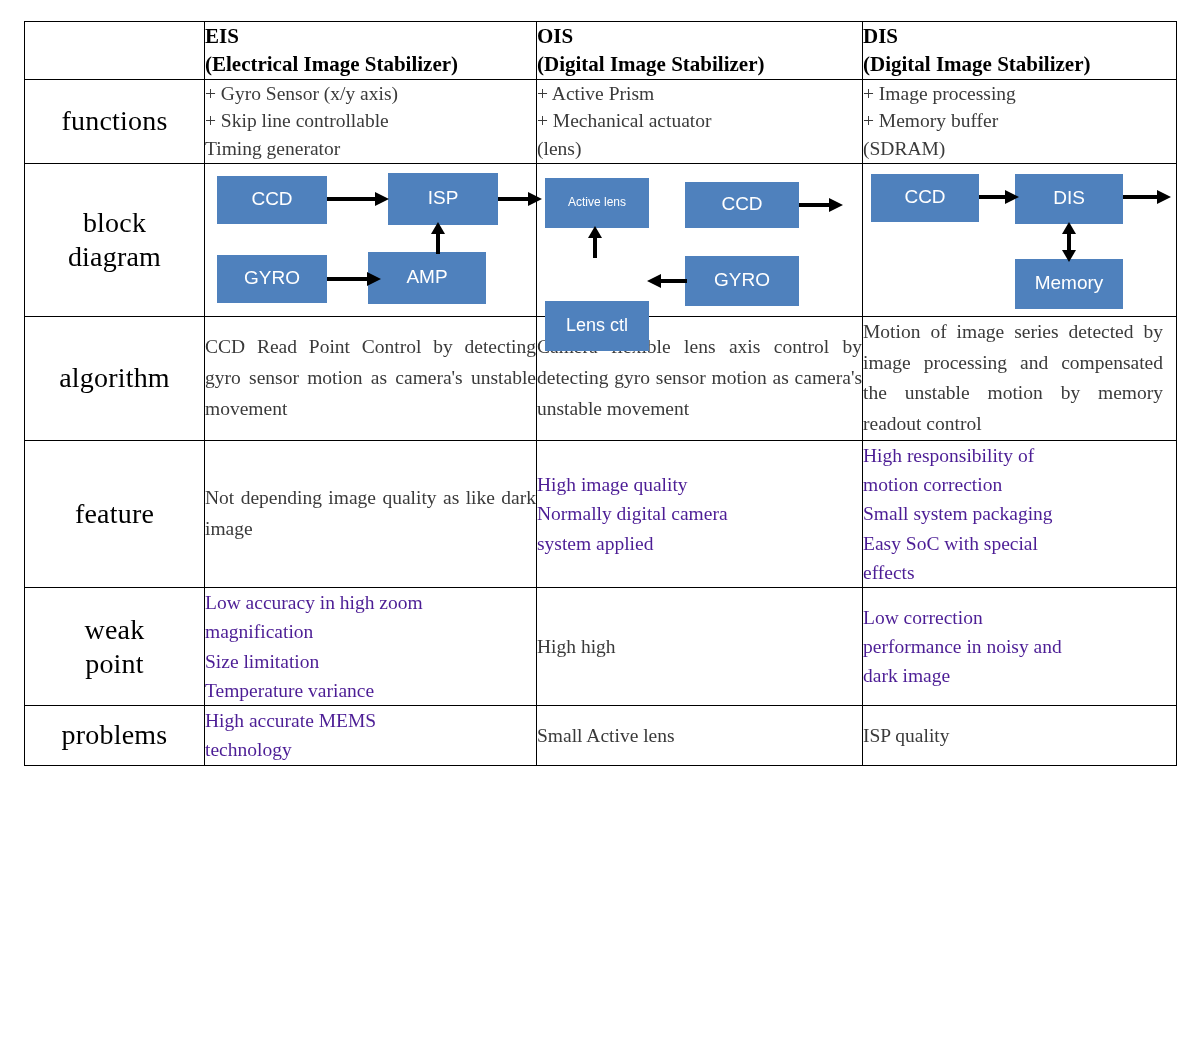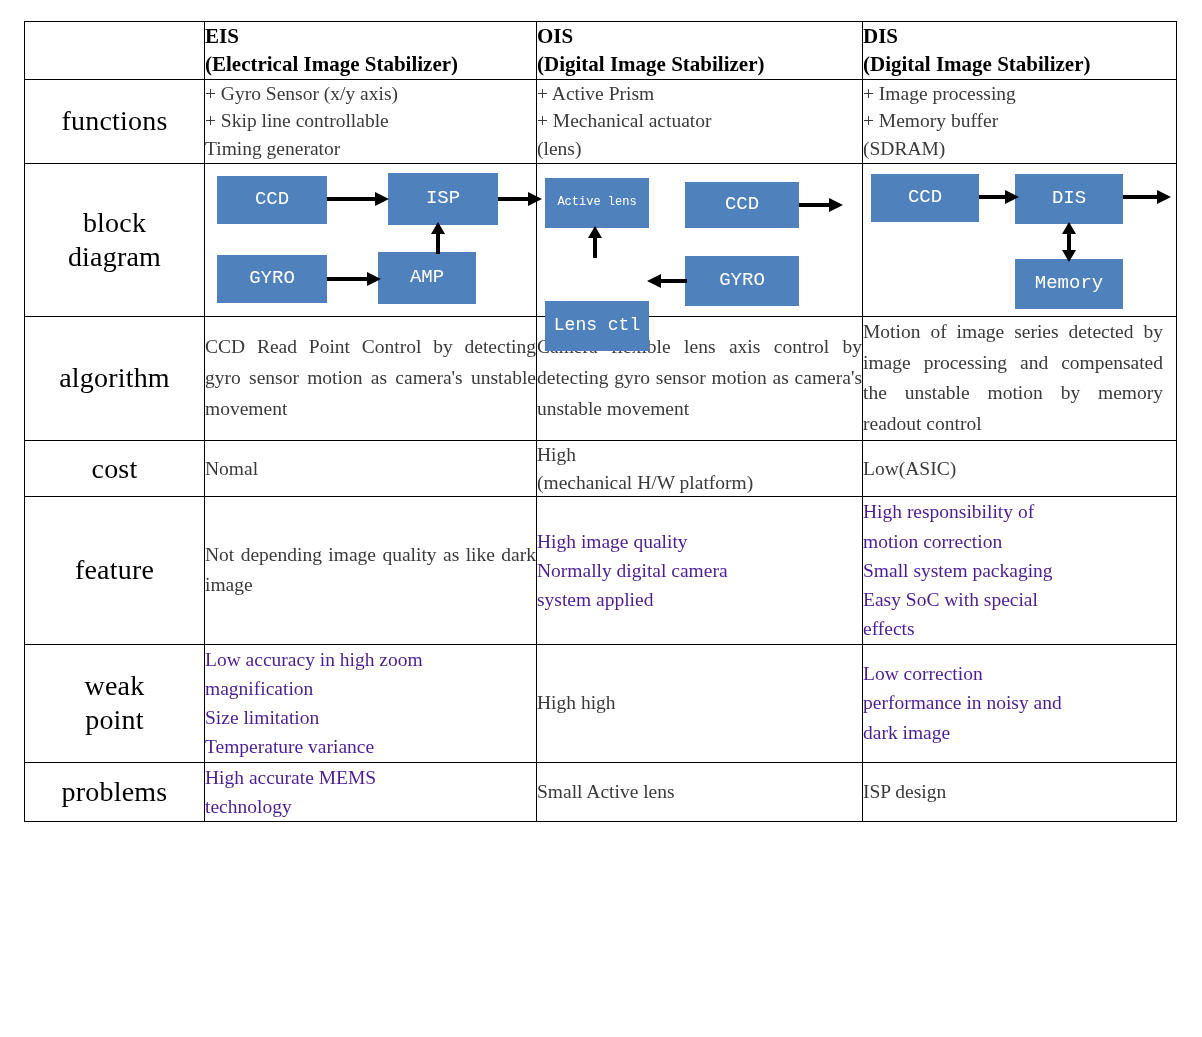--- a/index.html
+++ b/index.html
@@ -99,21 +99,21 @@
   
   .diagram {
     position: relative;
     width: 100%;
     height: 152px;
   }
   .blk {
     position: absolute;
     background: #4f81bd;
     color: #ffffff;
-    font-family: Liberation Mono, monospace;
+    font-family: Liberation Sans, sans-serif;
     font-size: 19px;
     display: flex;
     align-items: center;
     justify-content: center;
     text-align: center;
     line-height: 1.08;
     box-sizing: border-box;
   }
   .arrow {
     position: absolute;
@@ -179,21 +179,21 @@
       <td class="rowlabel">
         <span style="display:block">block</span>
         <span style="display:block">diagram</span>
       </td>
 
       <td>
         <div class="diagram">
           <div class="blk" style="left:12px; top:12px; width:110px; height:48px;">CCD</div>
           <div class="blk" style="left:183px; top:9px; width:110px; height:52px;">ISP</div>
           <div class="blk" style="left:12px; top:91px; width:110px; height:48px;">GYRO</div>
-          <div class="blk" style="left:173px; top:88px; width:98px; height:52px;">AMP</div>
+          <div class="blk" style="left:163px; top:88px; width:118px; height:52px;">AMP</div>
 
           <div class="arrow" style="left:122px; top:26px;">
             <svg width="62" height="18" viewBox="0 0 62 18">
               <line x1="0" y1="9" x2="48" y2="9" stroke="#000" stroke-width="4"></line>
               <polygon points="48,2 62,9 48,16" fill="#000"></polygon>
             </svg>
           </div>
 
           <div class="arrow" style="left:122px; top:106px;">
             <svg width="54" height="18" viewBox="0 0 54 18">
@@ -288,36 +288,20 @@
 
       <td class="cell">
         <p class="para">Camera flexible lens axis control by detecting gyro sensor motion as camera's unstable movement</p>
       </td>
 
       <td class="cell top">
         <p class="para wide">Motion of image series detected by image processing and compensated the unstable motion by memory readout control</p>
       </td>
     </tr>
 
-    <tr>
-      <td class="rowlabel">cost</td>
-
-      <td class="cell">
-        <span class="ln">Nomal</span>
-      </td>
-
-      <td class="cell top">
-        <span class="ln">High</span>
-        <span class="ln">(mechanical H/W platform)</span>
-      </td>
-
-      <td class="cell">
-        <span class="ln">Low(ASIC)</span>
-      </td>
-    </tr>
 
     <tr>
       <td class="rowlabel">feature</td>
 
       <td class="cell">
         <p class="para">Not depending image quality as like dark image</p>
       </td>
 
       <td class="cell">
         <div class="list">
@@ -374,19 +358,19 @@
           <span class="ln">High accurate MEMS</span>
           <span class="ln">technology</span>
         </div>
       </td>
 
       <td class="cell">
         <span class="ln">Small Active lens</span>
       </td>
 
       <td class="cell">
-        <span class="ln">ISP design</span>
+        <span class="ln">ISP quality</span>
       </td>
     </tr>
 
   </tbody>
     </table>
 </div>
 
 </body></html>

